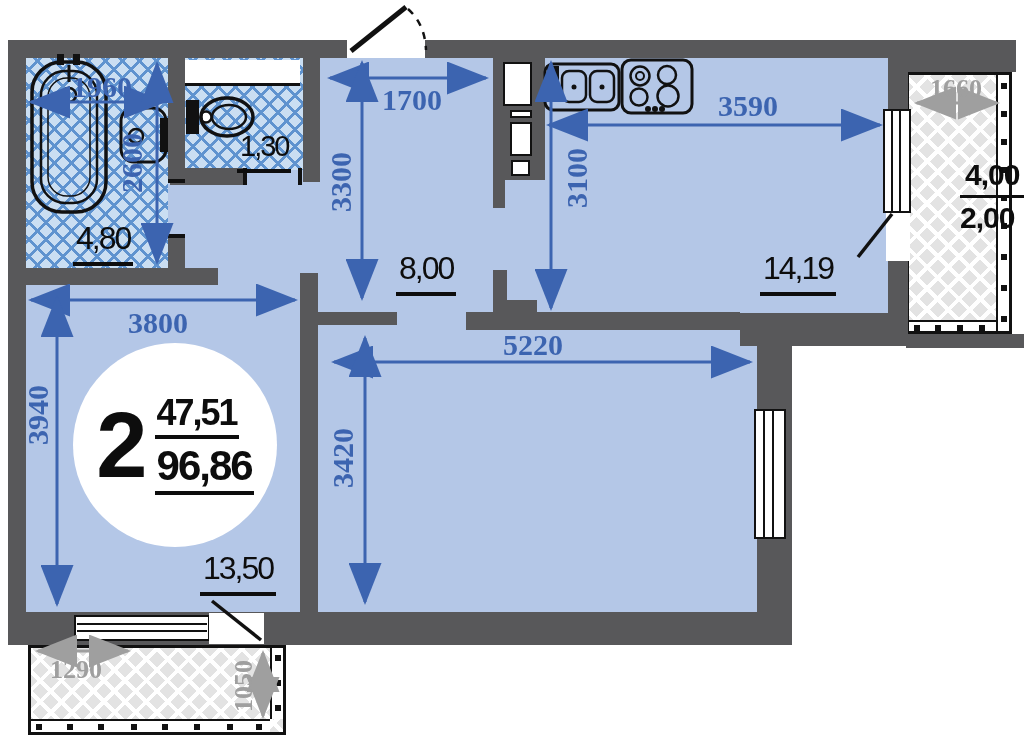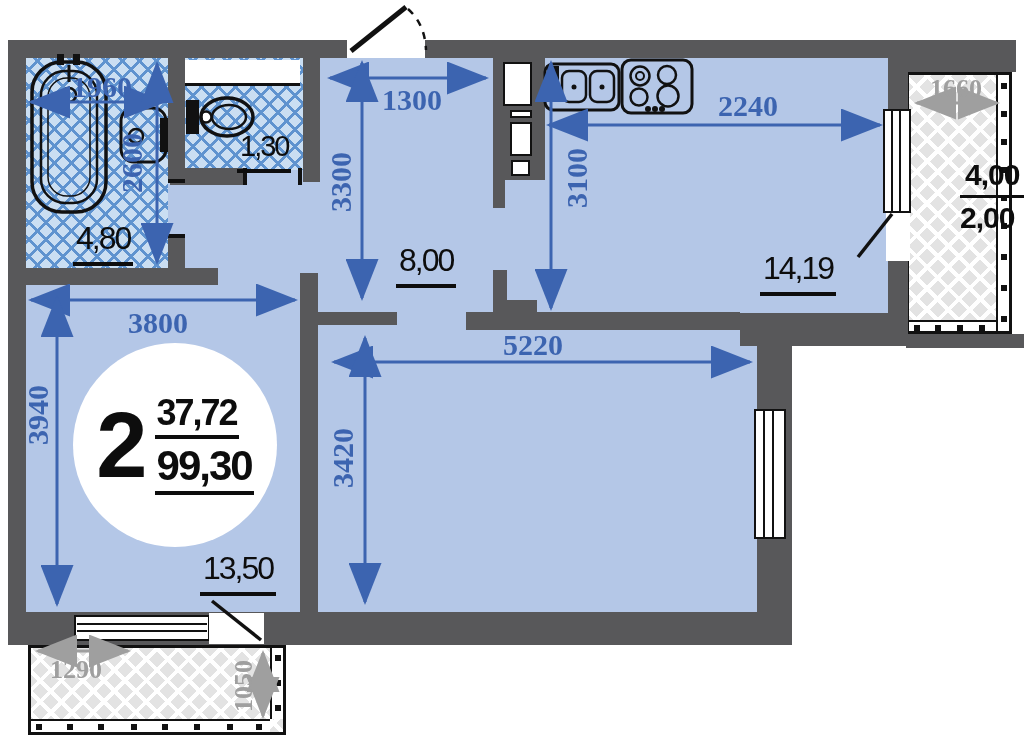--- a/index.html
+++ b/index.html
@@ -218,44 +218,44 @@
       <line x1="334" y1="362" x2="750" y2="362" style="stroke:var(--dim,#3c64b0)" marker-start="url(#mB)" marker-end="url(#mB)"></line>
       <line x1="365" y1="338" x2="365" y2="602" style="stroke:var(--dim,#3c64b0)" marker-start="url(#mB)" marker-end="url(#mB)"></line>
       <line x1="917" y1="103" x2="997" y2="103" style="stroke:var(--dimmuted,#9f9f9f)" marker-start="url(#mG)" marker-end="url(#mG)"></line>
       <line x1="38" y1="651" x2="128" y2="651" style="stroke:var(--dimmuted,#9f9f9f)" marker-start="url(#mG)" marker-end="url(#mG)"></line>
       <line x1="263" y1="653" x2="263" y2="716" style="stroke:var(--dimmuted,#9f9f9f)" marker-start="url(#mG)" marker-end="url(#mG)"></line>
     </g>
   </svg>
 
   <div class="dim" style="left:72px;top:72px">1960</div>
   <div class="dim v" style="left:117px;top:133px">2600</div>
-  <div class="dim" style="left:382px;top:85px">1300</div>
+  <div class="dim" style="left:382px;top:85px">1700</div>
   <div class="dim v" style="left:326px;top:152px">3300</div>
-  <div class="dim" style="left:718px;top:91px">2240</div>
+  <div class="dim" style="left:718px;top:91px">3590</div>
   <div class="dim v" style="left:562px;top:148px">3100</div>
   <div class="dim" style="left:128px;top:308px">3800</div>
   <div class="dim v" style="left:23px;top:385px">3940</div>
   <div class="dim" style="left:503px;top:330px">5220</div>
   <div class="dim v" style="left:328px;top:428px">3420</div>
   <div class="dim gray" style="left:930px;top:76px">1660</div>
   <div class="dim gray" style="left:50px;top:657px">1290</div>
   <div class="dim gray v" style="left:231px;top:660px">1050</div>
 
   <div class="area" style="left:73px;top:222px">4,80</div>
   <div class="area sm" style="left:237px;top:132px">1,30</div>
-  <div class="area" style="left:396px;top:244px">8,00</div>
+  <div class="area" style="left:396px;top:252px">8,00</div>
   <div class="area" style="left:760px;top:252px">14,19</div>
   <div class="area" style="left:200px;top:552px">13,50</div>
 
   <div class="frac" style="left:912px;top:158px;width:80px;font-size:30px">
     <span class="fr-top">4,00</span>
     <span class="fr-bot">2,00</span>
   </div>
 
   <div class="badge">
     <div class="badge-rooms">2</div>
     <div class="badge-col">
-      <span class="u u1">37,72</span>
-      <span class="u u3">99,30</span>
+      <span class="u u1">47,51</span>
+      <span class="u u3">96,86</span>
     </div>
   </div>
 
 </div>
 
 </body></html>

